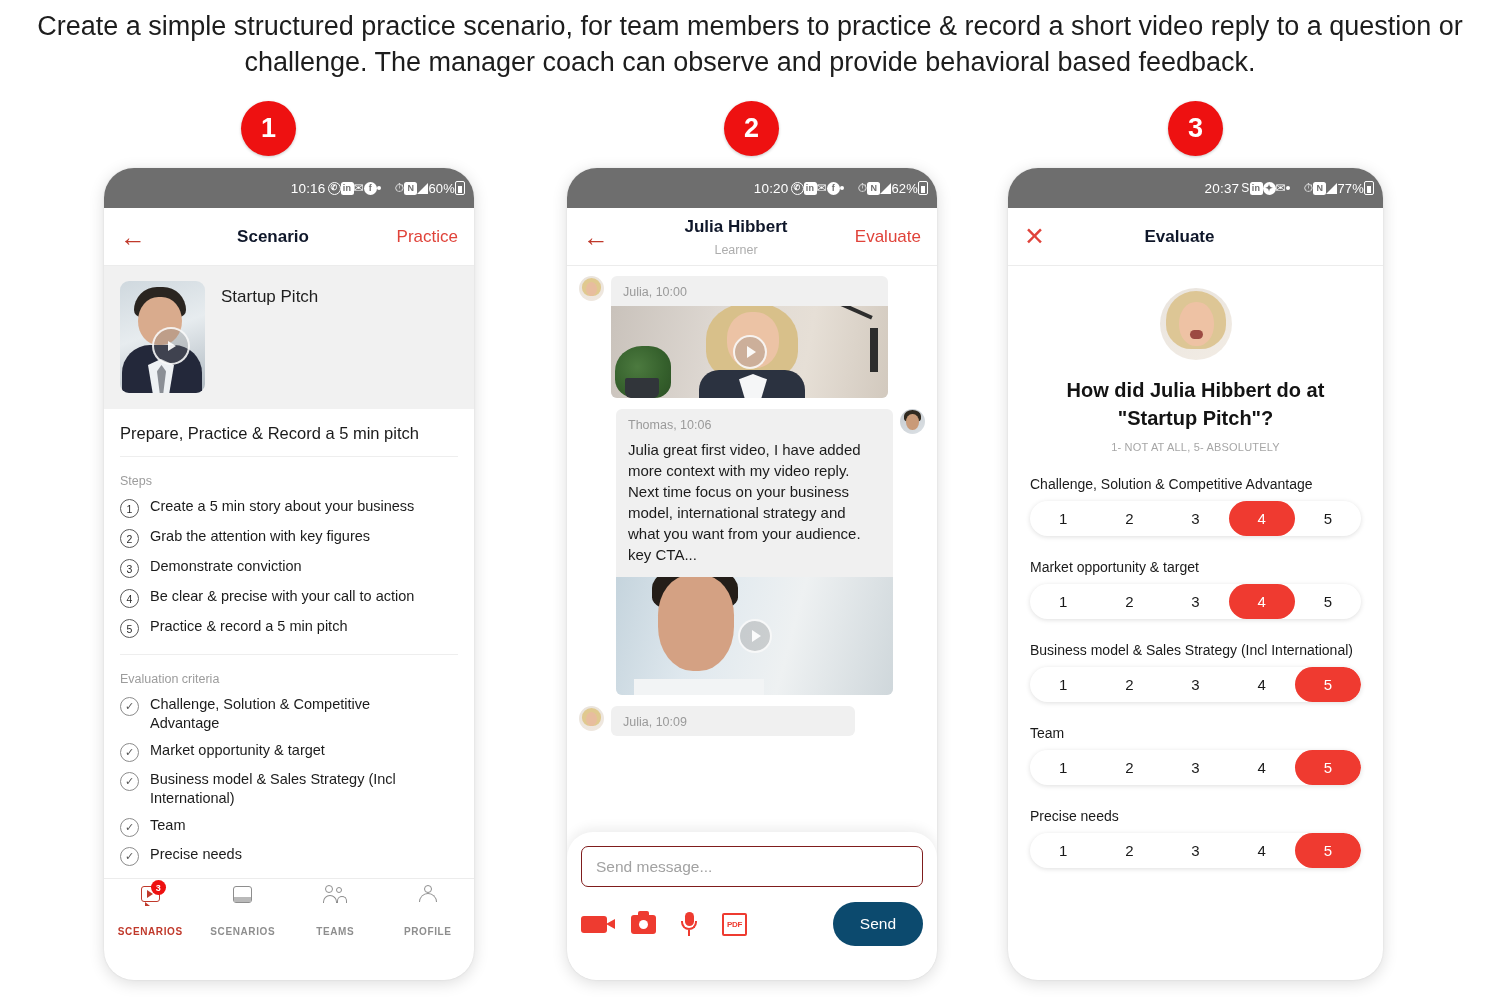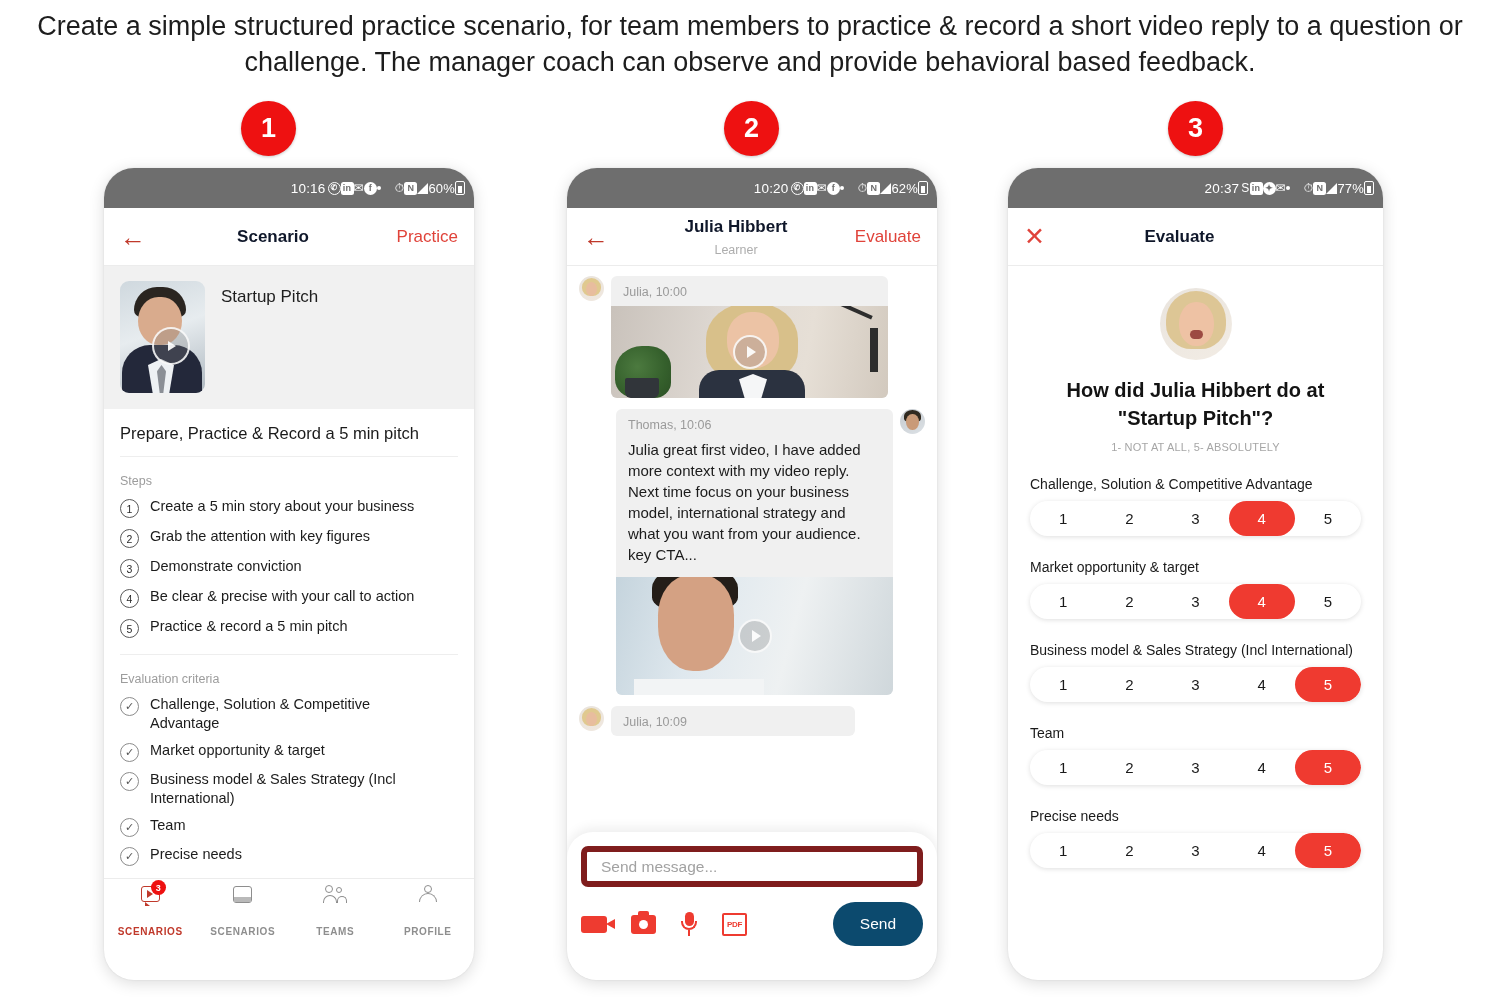--- a/index.html
+++ b/index.html
@@ -249,21 +249,21 @@
   .vid.thomas .shirt { position:absolute; left:18px; bottom:0; width:130px; height:16px; background:#f2f4f5;}
   .play-md { width: 34px; height: 34px; left: 50%; top: 50%; margin-left:-17px; margin-top:-17px; }
 
   .composer {
     position: absolute; left: 0; right: 0; bottom: 0;
     background: #fff; padding: 14px 14px 34px 14px;
     border-radius: 26px 26px 30px 30px;
     box-shadow: 0 -4px 12px rgba(0,0,0,.07);
   }
   .msg-input {
-    width: 100%; height: 41px; border: 6px solid #7f1d1d; border-radius: 7px;
+    width: 100%; height: 41px; border: 1px solid #7f1d1d; border-radius: 7px;
     padding: 4px 14px; font-size: 15.5px; color: #14532d; outline: none;
     font-family: "Liberation Sans", sans-serif; background:#fff;
   }
   .msg-input::placeholder { color: #a2a2a2; }
   .comp-row { display: flex; align-items: center; gap: 24px; margin-top: 15px; }
   .c-ic { cursor: pointer; }
   .ic-video { width: 26px; height: 17px; background: #ee3b30; border-radius: 3px; position: relative;}
   .ic-video:after { content:''; position:absolute; right:-8px; top:3px; width:0;height:0;
     border-right:9px solid #ee3b30; border-top:5.5px solid transparent; border-bottom:5.5px solid transparent;}
   .ic-cam { width: 25px; height: 19px; background:#ee3b30; border-radius:3px; position:relative;}

